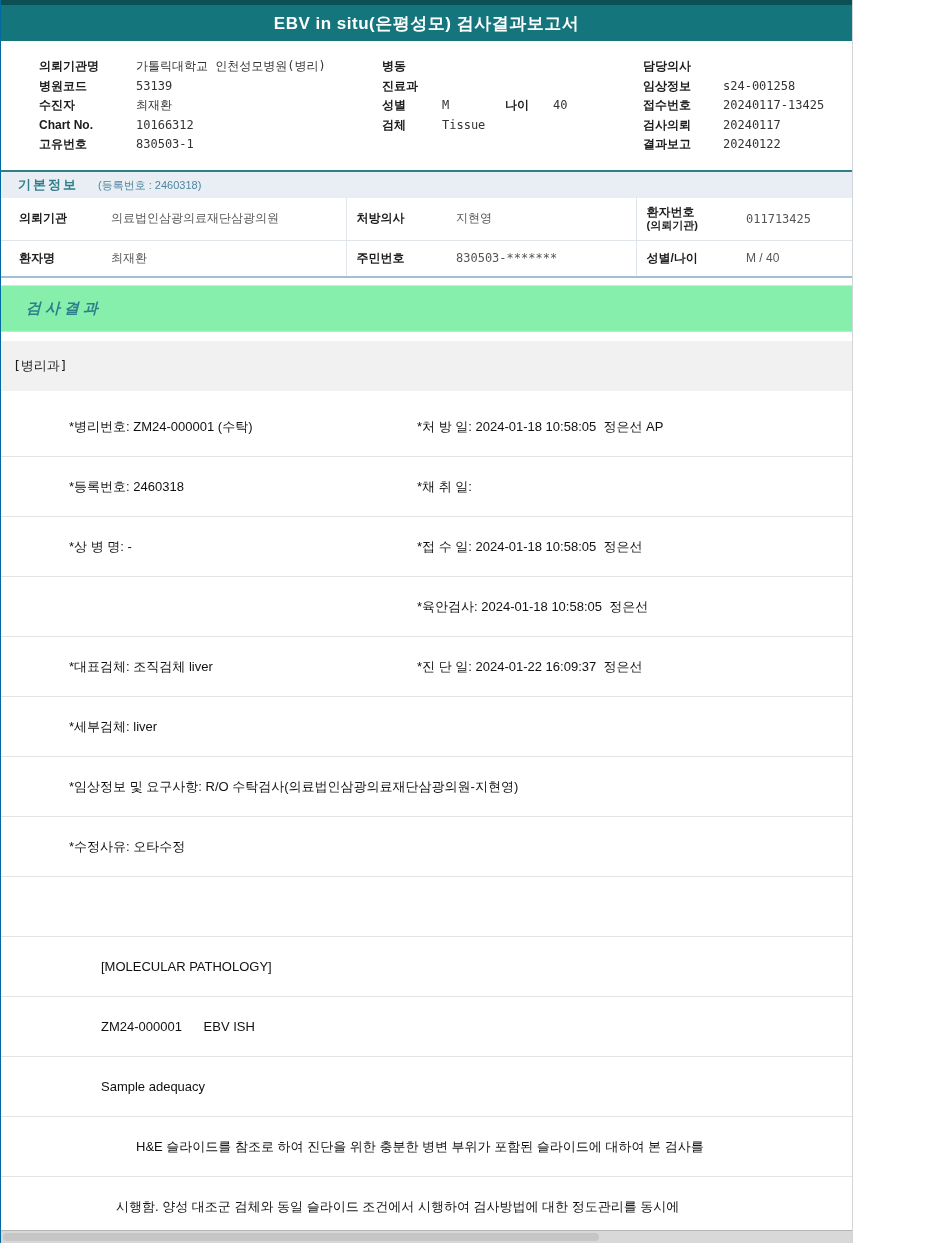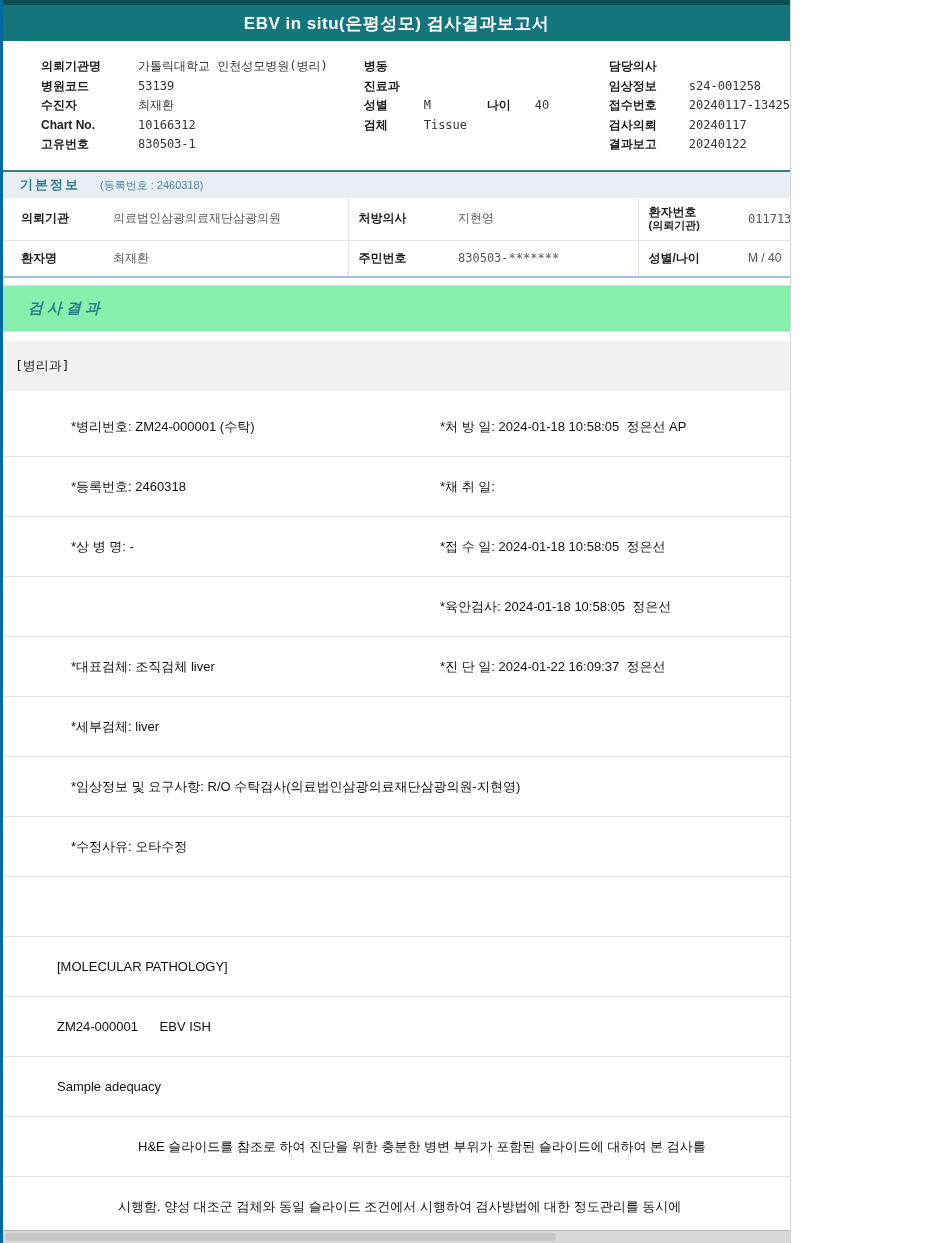--- a/index.html
+++ b/index.html
@@ -1,18 +1,18 @@
 <!DOCTYPE html>
 <html><head>
 <meta charset="utf-8">
 <style>
   * { margin:0; padding:0; box-sizing:border-box; }
   html,body { background:#fff; }
   body { width:937px; height:1243px; overflow:hidden; font-family:"Liberation Sans","DejaVu Sans",sans-serif; color:#222; }
-  .page { position:relative; width:791px; height:1243px; border-left:3px solid #0369a1; border-right:1px solid #cfd4d8; overflow:hidden; background:#fff; }
+  .page { position:relative; width:853px; height:1243px; border-left:1px solid #0369a1; border-right:1px solid #cfd4d8; overflow:hidden; background:#fff; }
 
   .topbar { height:5px; background:#0c4f54; }
   .titleband { height:36px; background:#15757c; display:flex; align-items:center; justify-content:center; }
   .titleband h1 { color:#ffffff; font-size:17px; font-weight:bold; letter-spacing:0.5px; }
 
   
   .patient-header { display:flex; padding:16px 0 0 38px; height:129px;gap:36px; }
   .ph-col { display:flex; flex-direction:column; }
   .ph-row { display:flex; line-height:19.5px; font-size:12px; min-height:19.5px; }
   .ph-label { font-weight:bold; color:#1c1c1c; }
@@ -42,24 +42,24 @@
 
   
   .section-results-header { margin-top:7px; background:#86efac; border-top:1px solid #d7e2ec; border-bottom:1px solid #cfdbe6; height:47px; display:flex; align-items:center; padding-left:25px;font-style:italic; }
   .section-results-header .t { color:#2d7f8c; font-weight:bold; font-size:15px; letter-spacing:4px; }
 
   .dept { margin-top:9px; background:#f1f1f1; height:50px; display:flex; align-items:center; padding-left:12px; font-size:13px; color:#1c1c1c; font-family:"DejaVu Sans Mono","Liberation Sans",monospace; }
 
   .results-block { margin-top:6px; }
   .rrow { height:60px; border-bottom:1px solid #e4e4e4; position:relative; display:flex; align-items:center; font-family:Liberation Sans, sans-serif; font-size:13px; color:#111; }
   .rrow .lt { padding-left:68px; white-space:pre; }
-  .rrow.ind .lt { padding-left:54px; }
+  .rrow.ind .lt { padding-left:100px; }
   .rrow.para1 .lt { padding-left:135px; }
   .rrow.para2 .lt { padding-left:115px; }
-  .rrow .rt { position:absolute; left:437px; top:50%; transform:translateY(-50%); white-space:pre; }
+  .rrow .rt { position:absolute; left:416px; top:50%; transform:translateY(-50%); white-space:pre; }
 
   .hscroll { position:absolute; left:0; right:0; bottom:0; height:13px; background:#d8d8d8; border-top:1px solid #b5b5b5; }
   .hscroll .thumb { position:absolute; left:2px; top:2px; bottom:2px; width:70%; background:#c6c6c6; border-radius:4px; }
 </style>
 </head>
 <body>
 
 <div class="page">
 
   <div class="topbar"></div>

